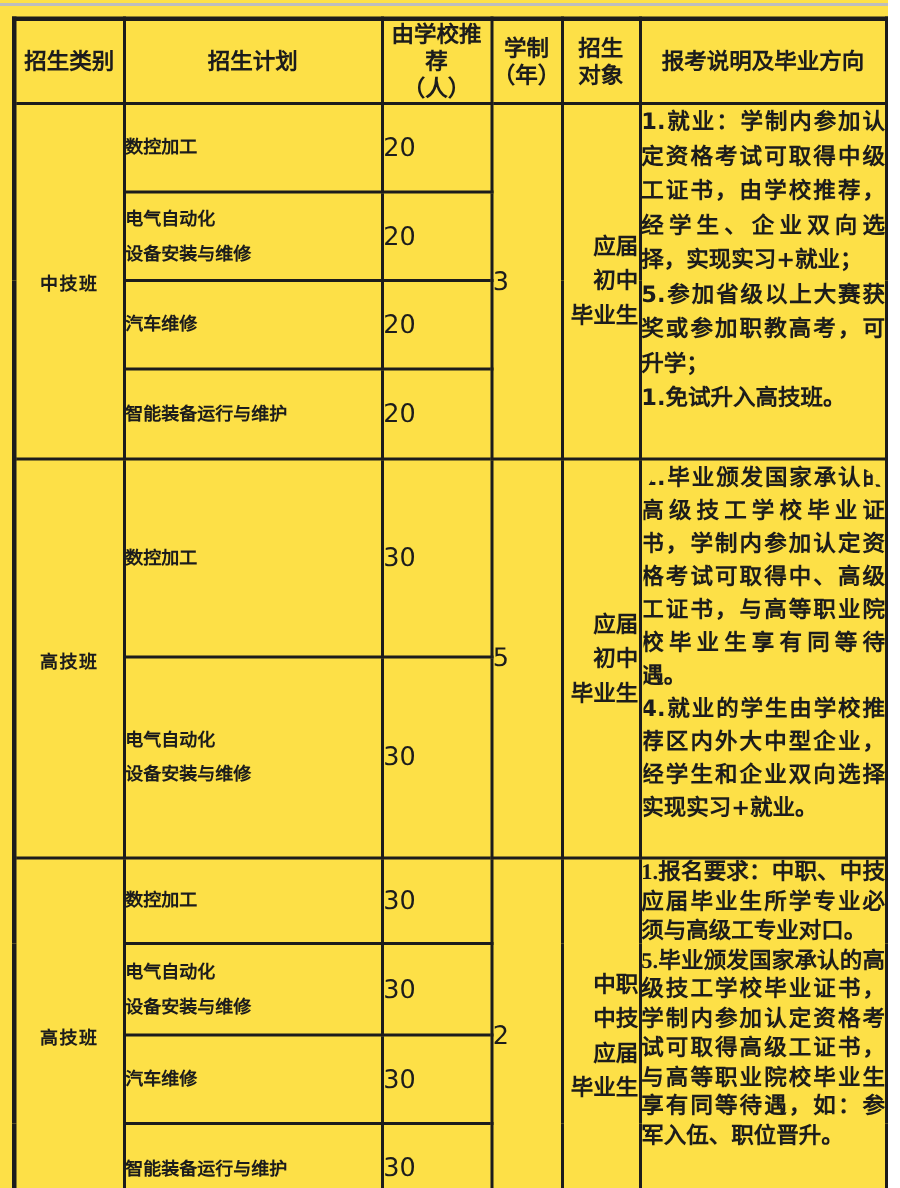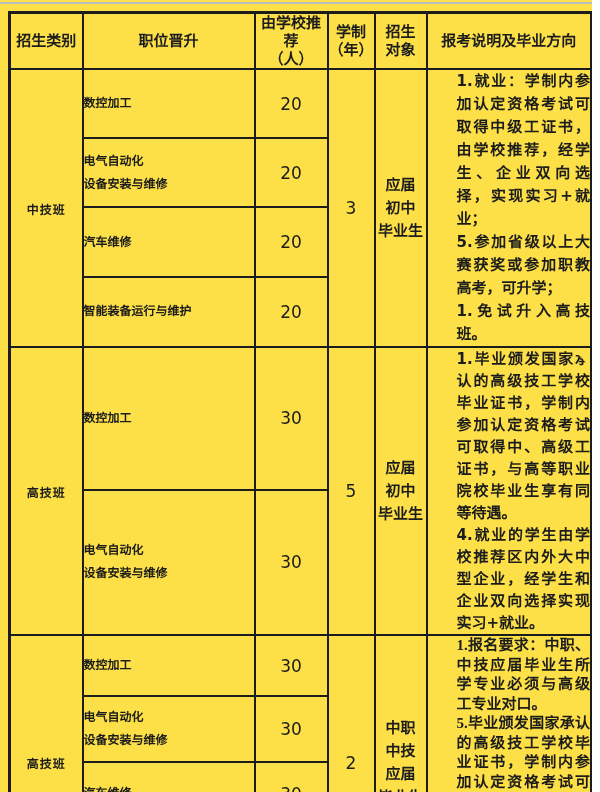--- a/index.html
+++ b/index.html
@@ -61,42 +61,40 @@
     font-weight: bold;
     text-align: left;
     vertical-align: middle;
     padding-left: 11px;
     line-height: 23px;
     white-space: pre-line;
   }
   td.plan, td.years {
     font-size: 17px;
     font-weight: 400;
-    text-align: center;
     vertical-align: middle;
   }
   td.target {
     font-size: 15px;
     font-weight: bold;
-    text-align: center;
+    text-align: right;
     vertical-align: middle;
     line-height: 23px;
     white-space: pre-line;
   }
   td.notes {
     font-size: 15px;
     font-weight: bold;
     text-align: justify;
     vertical-align: top;
     padding: 4px 7px 0 7px;
   }
   td.notes .para {
     text-align: justify;
     text-justify: inter-character;
-    padding-left: 29px;
   }
   td.notes.lh-s1 { line-height: 23px; }
   td.notes.lh-s2 { line-height: 22px; border-radius: 31px; }
   td.notes.lh-s3 { line-height: 19.5px; font-family: Liberation Serif, serif; }
 </style>
 </head>
 <body>
 
 <div class="page">
   <div class="top-divider"></div>
@@ -107,21 +105,21 @@
       <col style="width:172px">
       <col style="width:73px">
       <col style="width:47px">
       <col style="width:52px">
       <col style="width:165px">
     </colgroup>
 
     <tbody>
         <tr style="height:37px">
       <th class="hcell">招生类别</th>
-      <th class="hcell">职位晋升</th>
+      <th class="hcell">招生计划</th>
       <th class="hcell">由学校推荐
 （人）</th>
       <th class="hcell">学制
 （年）</th>
       <th class="hcell">招生
 对象</th>
       <th class="hcell">报考说明及毕业方向</th>
     </tr>
 
     <tr style="height:59px">

